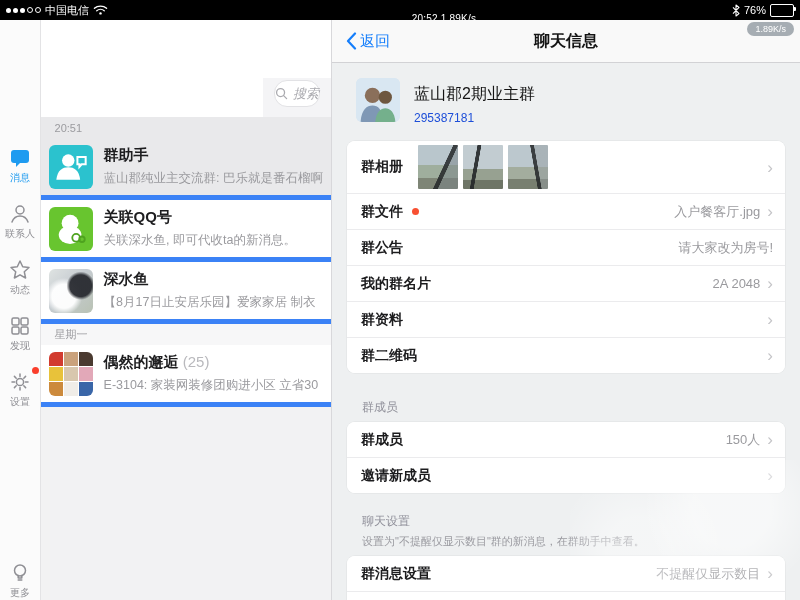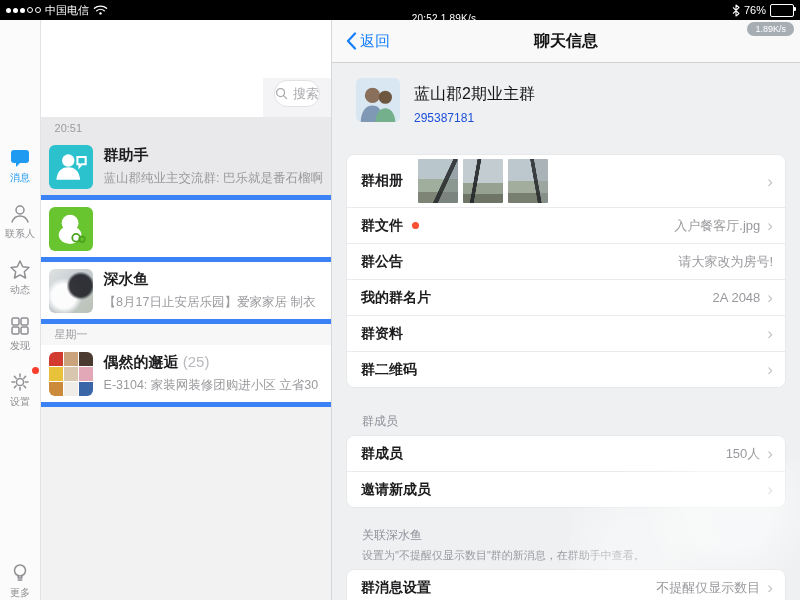--- a/index.html
+++ b/index.html
@@ -34,21 +34,21 @@
   
   .chatpanel{width:290px;flex-shrink:0;background:#fff;border-right:1px solid #d8d8db;
              display:flex;flex-direction:column;overflow:hidden;align-items:flex-end;}
   .profile{height:58px;background:#f4f4f6;position:relative;flex-shrink:0;}
   .avatar{width:46px;height:46px;border-radius:6px;flex-shrink:0;overflow:hidden;}
   .profile .avatar{position:absolute;left:22px;top:4px;}
   .profile .pname{position:absolute;left:85px;top:11px;font-size:15px;color:#222;}
   .profile .pstatus{position:absolute;left:85px;top:34px;font-size:12px;color:#9a9a9e;letter-spacing:2px;}
   .searchwrap{background:#f4f4f6;padding:2px 11px 10px 11px;flex-shrink:0;}
   .searchbar{height:25px;background:#fff;border:1px solid #e2e2e5;border-radius:13px;
-             display:flex;align-items:center;justify-content:center;gap:5px;color:#a9a9ae;font-size:13px;}
+             display:flex;align-items:center;justify-content:center;gap:5px;color:#a9a9ae;font-size:13px;font-style:italic;}
   .chatlist{flex:1;display:flex;flex-direction:column;overflow:hidden;background:#fff;}
   .list-header{height:21px;display:flex;align-items:center;padding-left:28px;
                font-size:11px;color:#9b9b9f;background:#f7f7f8;flex-shrink:0;}
   .list-header.sel{background:#e9e9eb;}
   .chat-row{height:57px;display:flex;align-items:center;padding-left:22px;background:#fff;
             border-bottom:5px solid #3b82f6;cursor:pointer;flex-shrink:0;}
   .chat-row.sel{background:#e9e9eb;}
   .chat-row .avatar{width:44px;height:44px;}
   .chat-texts{margin-left:11px;flex:1;min-width:0;padding-right:8px;}
   .chat-title{font-size:15px;color:#1d1d1f;font-weight:700;white-space:nowrap;}
@@ -248,20 +248,24 @@
         </div>
         <div class="chat-row">
           <div class="avatar av-green">
             <svg width="44" height="44" viewBox="0 0 24 24">
               <circle cx="11.5" cy="8.8" r="4.6" fill="#fff"></circle>
               <ellipse cx="11.5" cy="15.2" rx="6.2" ry="5" fill="#fff"></ellipse>
               <circle cx="14.8" cy="16.8" r="2.1" fill="none" stroke="#4ea31f" stroke-width="1"></circle>
               <circle cx="18" cy="17.6" r="1.5" fill="none" stroke="#4ea31f" stroke-width="1"></circle>
             </svg>
           </div>
+          <div class="chat-texts">
+            <div class="chat-title"><span class="t">关联QQ号</span> <span class="cnt"></span></div>
+            <div class="chat-sub">关联深水鱼, 即可代收ta的新消息。</div>
+          </div>
         </div>
         <div class="chat-row">
           <div class="avatar av-photo"></div>
           <div class="chat-texts">
             <div class="chat-title"><span class="t">深水鱼</span> <span class="cnt"></span></div>
             <div class="chat-sub">【8月17日止安居乐园】爱家家居 制衣</div>
           </div>
         </div>
         <div class="list-header">星期一</div>
         <div class="chat-row">
@@ -308,21 +312,21 @@
             <circle cx="16" cy="10.5" r="3.6" fill="#6e573f"></circle>
             <path d="M10.5 24 C11 18.5 13.5 16.5 16 16.5 C18.5 16.5 21 18.5 21.5 24 Z" fill="#74b08c"></path>
           </svg>
         </div>
         <div>
           <div class="g-name">蓝山郡2期业主群</div>
           <div class="g-id">295387181</div>
         </div>
       </div>
       <div id="sections">
-          <div class="card" style="margin-top: 18px; text-align: center;">
+          <div class="card" style="margin-top: 4px; text-align: center;">
             <div class="irow tall">
               <span class="ilabel">群相册</span>
               <span class="thumbs">
                 <span class="thumb"></span>
                 <span class="thumb"></span>
                 <span class="thumb"></span>
               </span>
               <span class="spacer"></span>
               <span class="chev">›</span>
             </div>
@@ -362,21 +366,21 @@
               <span class="spacer"></span>
               <span class="ivalue">150人</span>
               <span class="chev">›</span>
             </div>
             <div class="irow">
               <span class="ilabel">邀请新成员</span>
               <span class="spacer"></span>
               <span class="chev">›</span>
             </div>
           </div>
-          <div class="sec-label tight">关联深水鱼</div>
+          <div class="sec-label tight">聊天设置</div>
           <div class="sec-note">设置为"不提醒仅显示数目"群的新消息，在群助手中查看。</div>
           <div class="card">
             <div class="irow">
               <span class="ilabel">群消息设置</span>
               <span class="spacer"></span>
               <span class="ivalue">不提醒仅显示数目</span>
               <span class="chev">›</span>
             </div>
             <div class="irow">
               <span class="ilabel">聊天背景</span>

